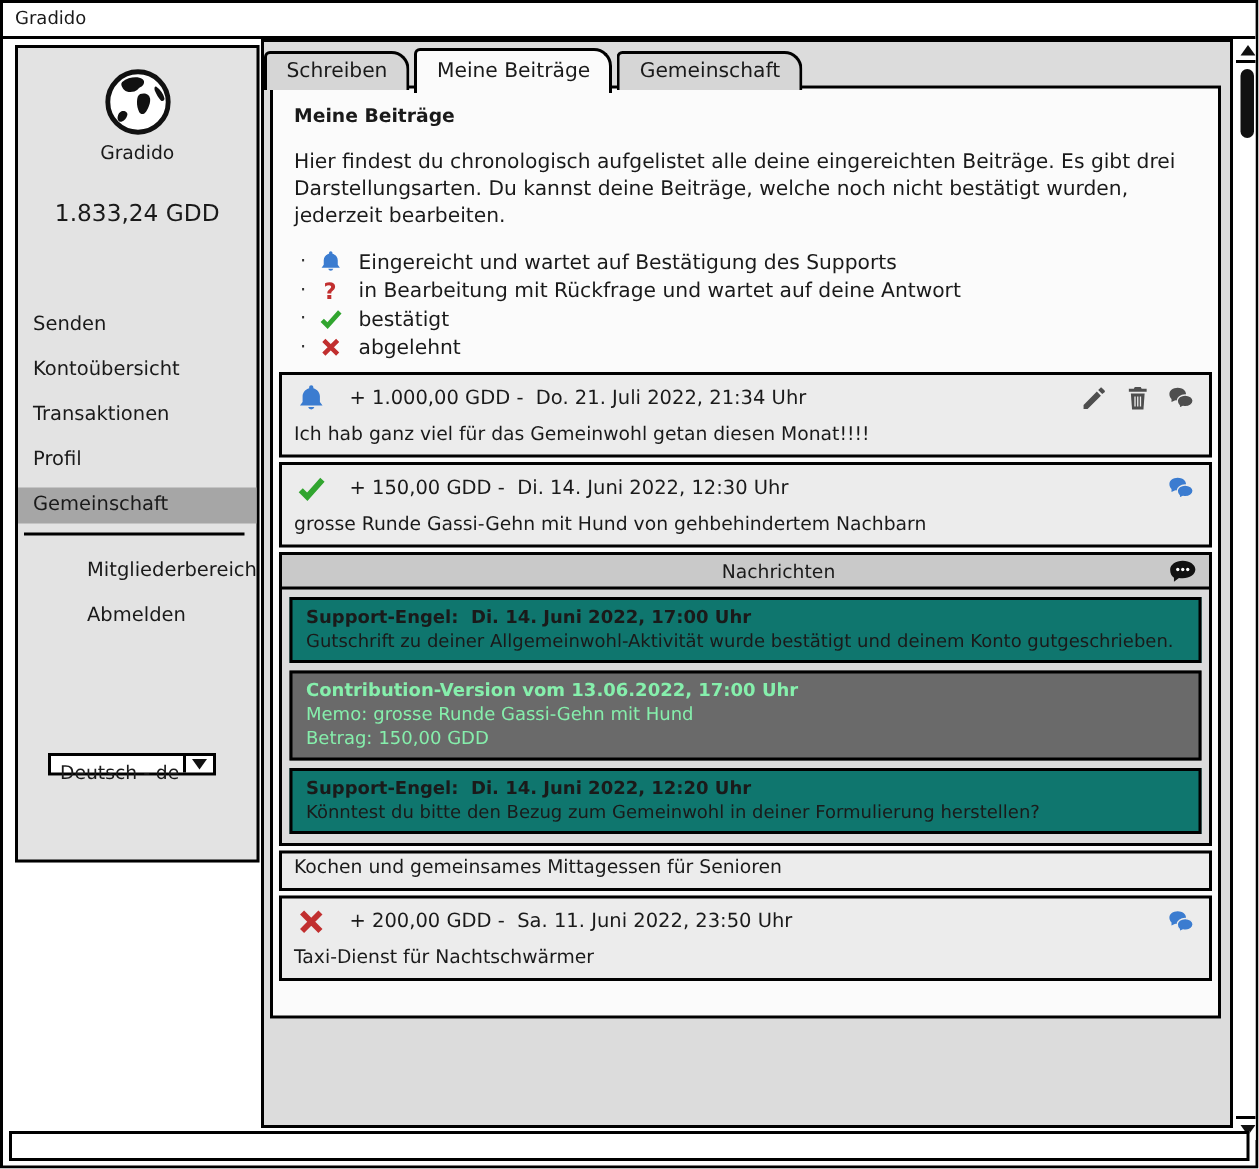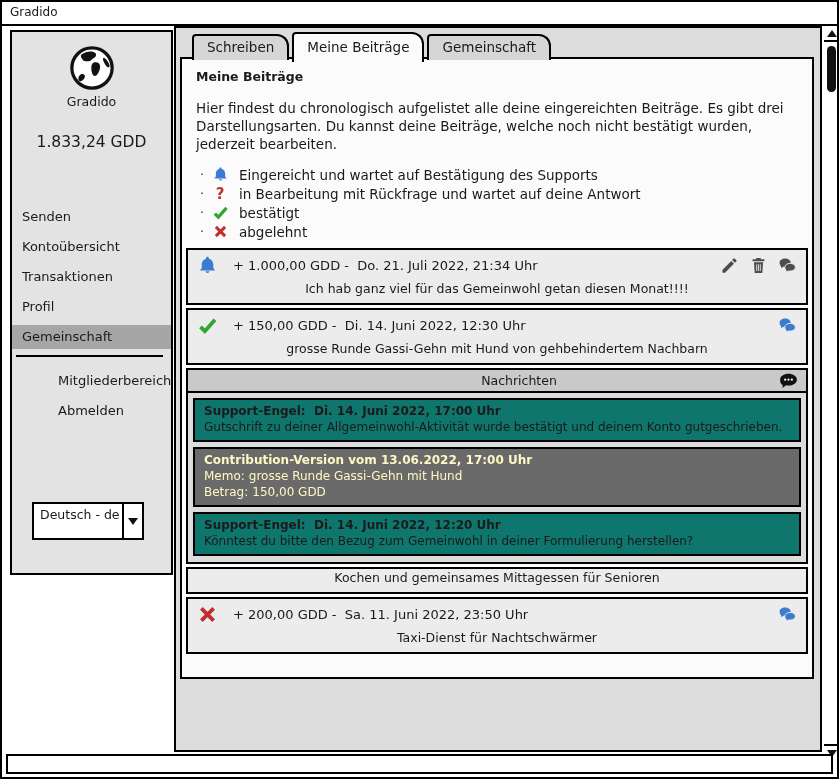--- a/index.html
+++ b/index.html
@@ -12,60 +12,60 @@
 
   
   .sidebar { position:absolute; left:8px; top:28px; width:163px; height:545px; background:#e3e3e3; border:2px solid #000; }
   .globe { display:block; width:46px; height:46px; margin:13px auto 0; }
   .logo-label { text-align:center; font-size:12.5px; margin-top:3px; }
   .balance { text-align:center; font-size:15.5px; margin-top:24px; }
   .nav { margin-top:54px; }
   .nav-item { font-size:13px; padding:4px 10px; height:24px; margin-bottom:6px; cursor:default; }
   .nav-item.selected { background:#a6a6a6; }
   .side-divider { border:none; border-top:2px solid #000; margin:6px 8px 12px 4px; }
-  .lang-select { position:absolute; left:20px; top:470px; width:112px; height:38px; background:#fff; border:2px solid #000; display:flex; align-items:stretch; }
+  .lang-select { position:absolute; left:20px; top:470px; width:112px; height:15px; background:#fff; border:2px solid #000; display:flex; align-items:stretch; }
   .lang-value { flex:1; font-size:12.5px; line-height:21px; padding-left:6px; white-space:nowrap; }
   .lang-arrow { width:20px; border-left:2px solid #000; display:flex; align-items:center; justify-content:center; }
   .tri-down { width:0; height:0; border-left:5px solid transparent; border-right:5px solid transparent; border-top:7px solid #111; }
   .tri-up { width:0; height:0; border-left:5px solid transparent; border-right:5px solid transparent; border-bottom:7px solid #111; }
 
   
   .main-panel { position:absolute; left:172px; top:24px; width:648px; height:726px; background:#dcdcdc; border:2px solid #000; }
-  .tabs { position:absolute; left:16px; top:4px; display:flex; align-items:flex-end; z-index:2; }
+  .tabs { position:absolute; left:0; top:4px; display:flex; align-items:flex-end; z-index:2; }
   .tab { background:#d6d6d6; border:2px solid #000; border-bottom:none; border-radius:4px 12px 0 0; height:26px; padding:3px 13px 0; font-size:13.5px; margin-right:3px; white-space:nowrap; }
   .tab.active { background:#fbfbfb; height:30px; padding-top:5px; margin-bottom:-2px; z-index:3; }
 
   .content { position:absolute; left:4px; top:29px; width:634px; height:622px; background:#fbfbfb; border:2px solid #000; padding:8px 4px 0 4px; overflow:hidden; z-index:1; }
   .content-heading { font-size:12.5px; font-weight:bold; margin:2px 0 0 10px; }
   .content-intro { font-size:13.5px; line-height:18px; margin:15px 10px 0; width:606px; }
   .legend { list-style:none; margin:12px 0 0 14px; }
   .legend li { display:flex; align-items:center; height:19px; font-size:13.5px; }
   .legend .bullet { width:10px; color:#333; font-size:13px; }
   .legend .lg-icon { width:20px; height:18px; display:flex; align-items:center; justify-content:center; margin-right:9px; }
   .legend .lg-icon svg { width:17px; height:17px; }
   .q-glyph { color:#c12f2f; font-weight:bold; font-size:15px; }
 
   .rows { margin-top:7px; }
-  .contrib-row { border:2px solid #000; background:#ececec; margin-top:3px;text-align:center; }
+  .contrib-row { border:2px solid #000; background:#ececec; margin-top:3px; }
   .row-head { display:flex; align-items:center; height:30px; padding:0 9px 0 8px; }
   .status-icon { width:22px; height:22px; display:flex; align-items:center; justify-content:center; }
   .status-icon svg { width:21px; height:21px; }
   .row-title { font-size:13px; margin-left:15px; white-space:pre-wrap; }
   .row-actions { margin-left:auto; display:flex; align-items:center; gap:9px; }
   .action-icon { width:20px; height:20px; display:flex; align-items:center; justify-content:center; cursor:pointer; }
   .action-icon svg { width:19px; height:19px; }
   .row-memo { font-size:12.5px; padding:1px 8px 7px; }
 
   .messages-panel { border:2px solid #000; background:#dcdcdc; margin-top:3px; padding-bottom:6px; }
   .messages-header { position:relative; background:#c9c9c9; border-bottom:2px solid #000; height:23px; display:flex; align-items:center; justify-content:center; font-size:12.5px;padding-left:44px; }
   .messages-header .hdr-icon { position:absolute; right:7px; top:1px; width:21px; height:21px; cursor:pointer; }
   .messages-header .hdr-icon svg { width:21px; height:21px; }
   .message { border:2px solid #000; background:#0f766e; margin:5px 5px 0; padding:3px 9px 5px; font-size:12px; line-height:16px; }
   .message .msg-header { font-weight:bold; white-space:pre-wrap; }
-  .message.dark { background:#6a6a6a; color:#fef9c3; }
+  .message.dark { background:#6a6a6a; color:#86efac; }
   .msg-line .lbl { font-weight:normal; margin-right:4px; }
 
   
   .scrollbar { position:absolute; left:822px; top:24px; width:15px; height:734px; background:#fff; }
   .sb-btn { width:15px; height:16px; display:flex; align-items:center; justify-content:center; background:#fff; cursor:pointer; }
   .sb-up { border-bottom:2px solid #000; }
   .sb-down { position:absolute; bottom:0; border-top:2px solid #000; }
   .sb-thumb { width:9px; height:46px; margin:4px auto 0; background:#111; border-radius:5px; cursor:grab; }
 
   .statusbar { position:absolute; left:4px; right:4px; bottom:3px; height:20px; background:#fff; border:2px solid #000; }

